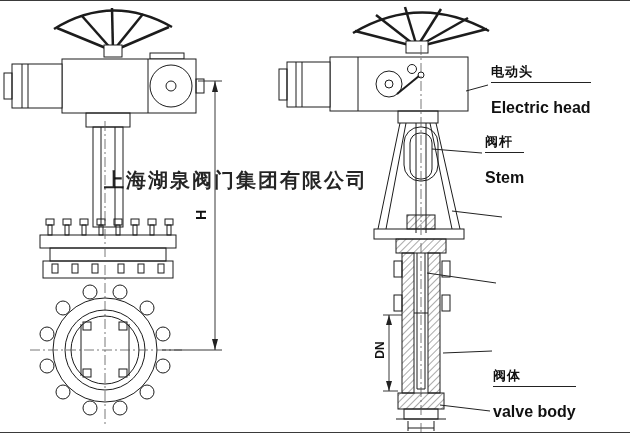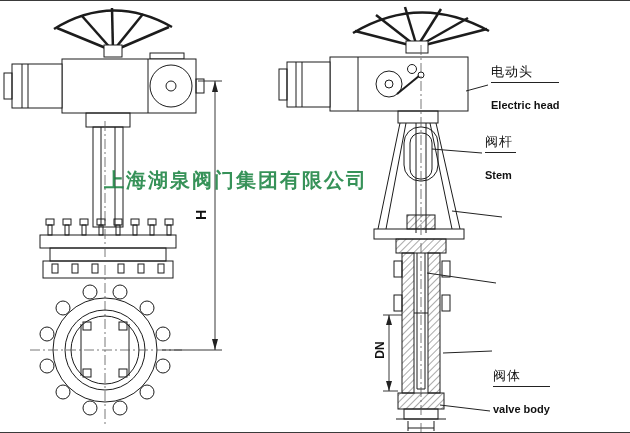--- a/index.html
+++ b/index.html
@@ -17,29 +17,29 @@
   .callout{
     position:absolute;
     display:inline-block;
     color:#111;
     line-height:1.15;
     white-space:nowrap;
   }
   .callout .zh{
     display:block;
     font-size:13px;
-    font-weight:400;
+    font-weight:700;
     border-bottom:1.5px solid #222;
     padding:0 3px 2px 0;
     margin-bottom:7px;
     letter-spacing:1px;
   }
   .callout .en{
     display:block;
-    font-size:11px;
+    font-size:16px;
     font-weight:600;
     margin-top:16px;
   }
   .dim-label{
     position:absolute;
     color:#111;
     font-weight:700;
   }
   .dim-h{
     left:196px;top:206px;
@@ -50,21 +50,21 @@
     left:371px;top:342px;
     font-size:12px;
     transform:rotate(-90deg);
   }
   .watermark{
     position:absolute;
     left:104px;top:166px;
     font-size:20px;
     font-weight:700;
     letter-spacing:2px;
-    color:#15803d;
+    color:#000000;
     opacity:.85;
     white-space:nowrap;
   }
 </style>
 </head>
 <body>
 
 <div class="canvas">
 
   <svg width="630" height="433" viewBox="0 0 630 433">

